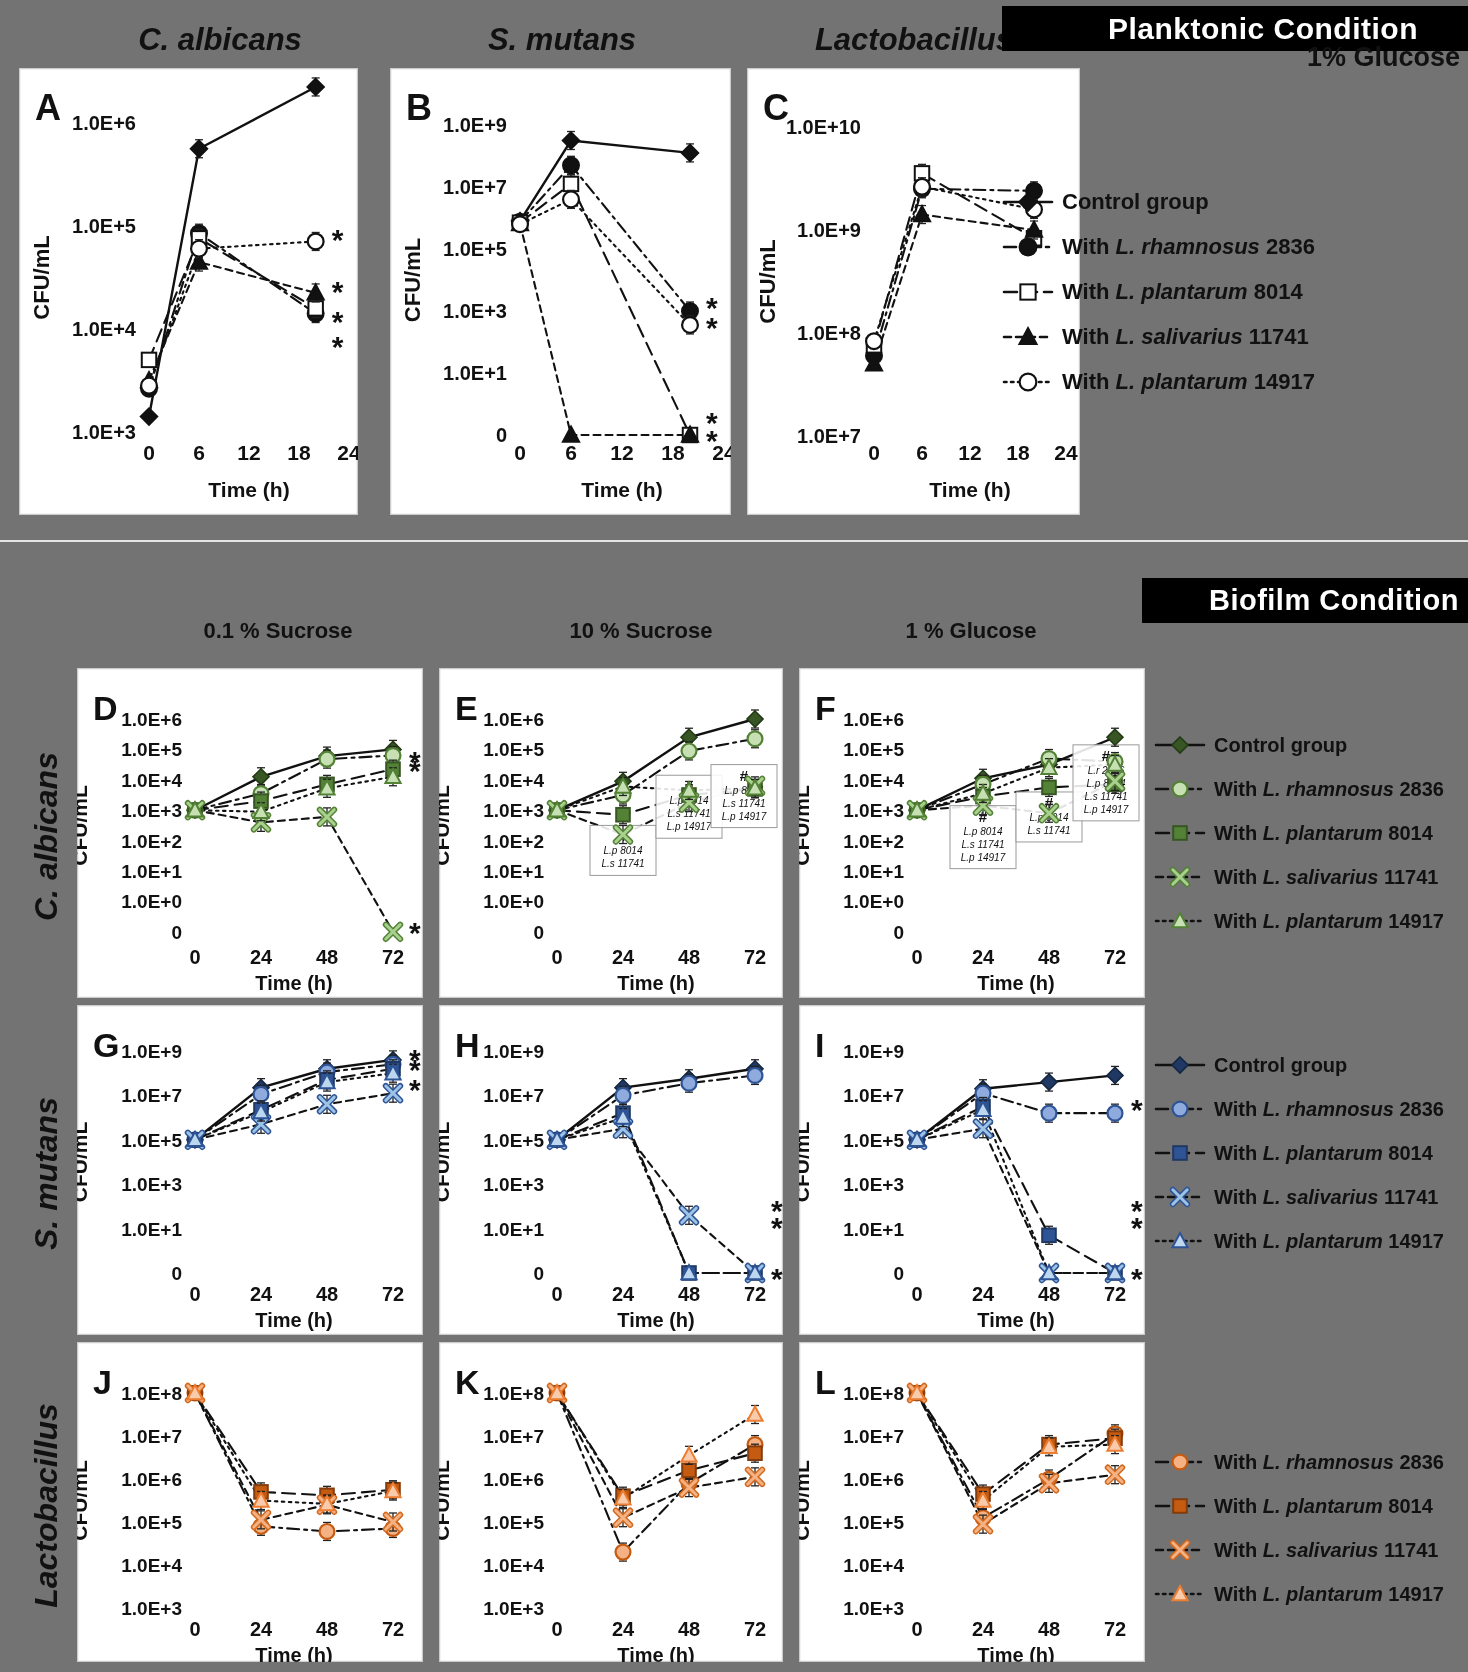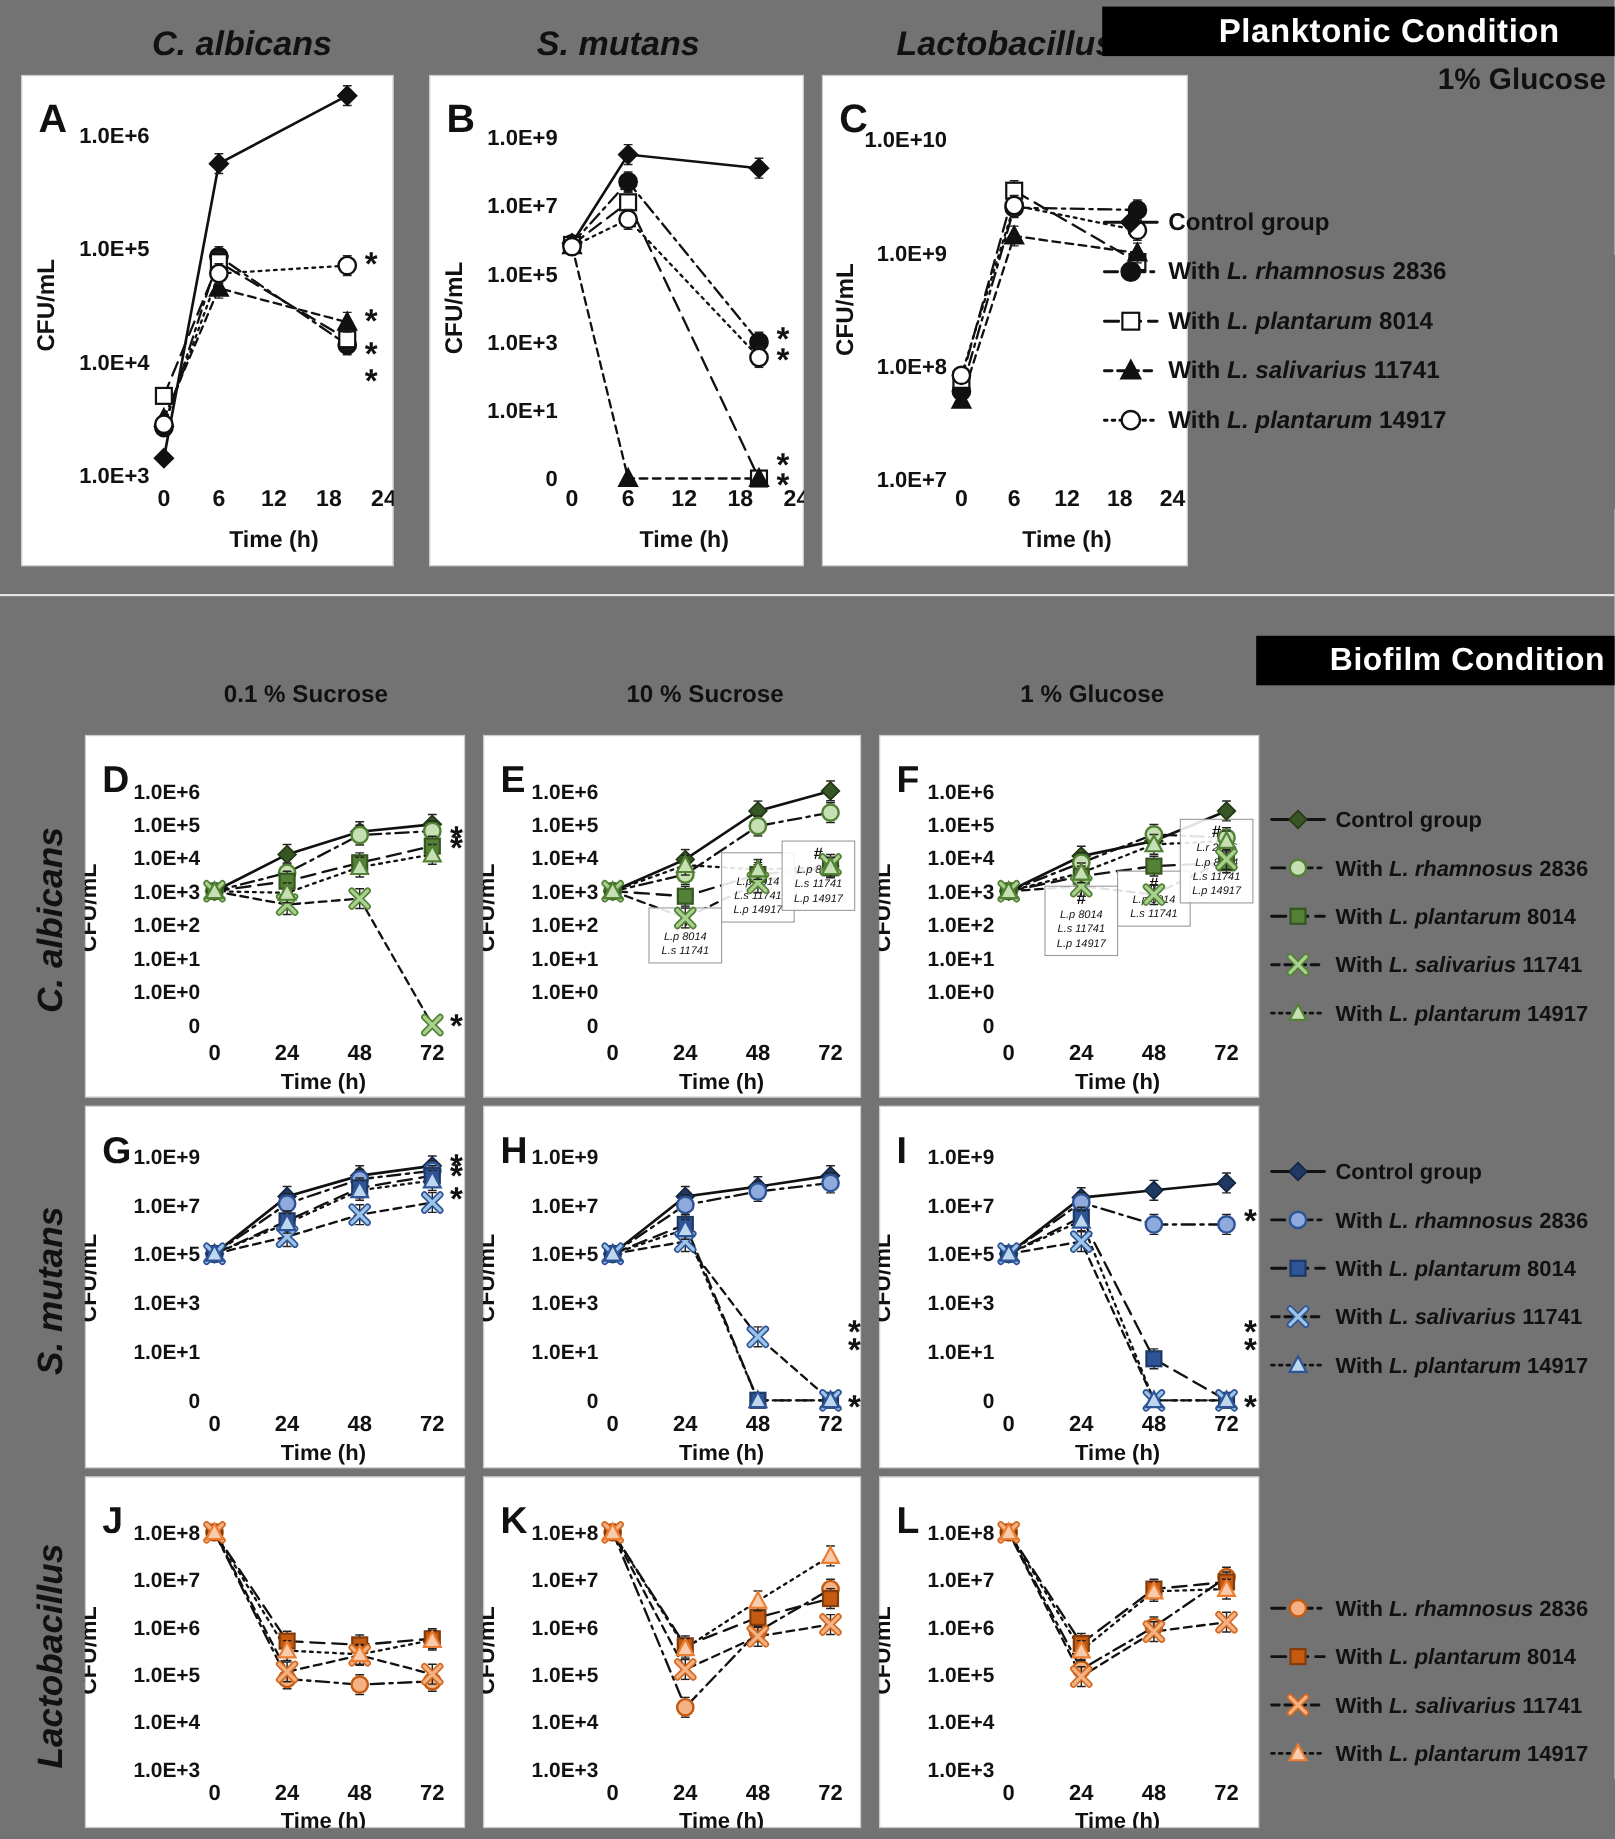--- a/index.html
+++ b/index.html
@@ -2,27 +2,27 @@
 <html><head>
 <meta charset="utf-8">
 <style>
   html,body{margin:0;padding:0;background:#fff;}
   #canvas{position:relative;width:1468px;height:1672px;background:#737373;overflow:hidden;
           font-family:"Liberation Sans",sans-serif;color:#111;}
   .hdr-box{position:absolute;background:#000;color:#fff;font-weight:bold;
            display:flex;align-items:center;justify-content:center;letter-spacing:.5px;padding-left:29px;}
   #planktonic-box{left:1002px;top:6px;width:464px;height:45px;font-size:30px;}
   #biofilm-box{left:1142px;top:578px;width:326px;height:45px;font-size:29px;}
-  #glucose-sub{position:absolute;top:57px;left:1002px;width:458px;text-align:right;
+  #glucose-sub{position:absolute;top:42px;left:1002px;width:458px;text-align:right;
                font-size:27px;font-weight:bold;}
   .top-title{position:absolute;top:22px;width:340px;text-align:center;font-weight:bold;
              font-style:italic;font-size:31px;}
   #title-a{left:50px;} #title-b{left:392px;} #title-c{left:744px;}
   .bio-col{position:absolute;top:618px;width:320px;text-align:center;font-weight:bold;font-size:22px;}
-  #bio-col-1{left:118px;} #bio-col-2{left:481px;} #bio-col-3{left:833px;}
+  #bio-col-1{left:118px;} #bio-col-2{left:481px;} #bio-col-3{left:811px;}
   .row-label{position:absolute;left:-84px;width:260px;text-align:center;font-weight:bold;
              font-style:italic;font-size:32px;transform:rotate(-90deg);}
   #row-label-1{top:818px;} #row-label-2{top:1155px;} #row-label-3{top:1487px;}
   .sep{position:absolute;left:0;top:540px;width:1468px;height:2px;background:#e4e4e4;}
   svg.panel,svg.legend{position:absolute;}
 </style>
 </head>
 <body>
 
 <div id="canvas">

